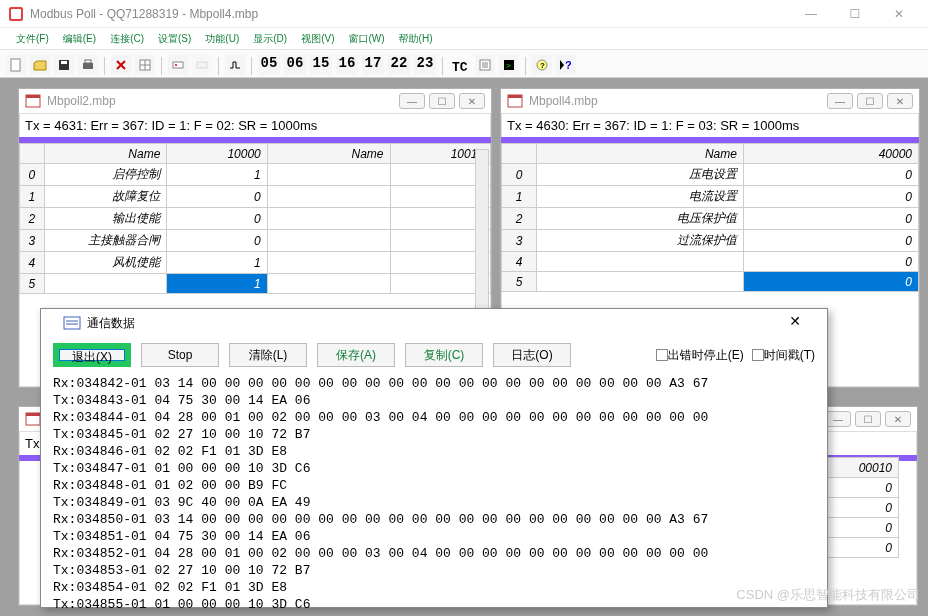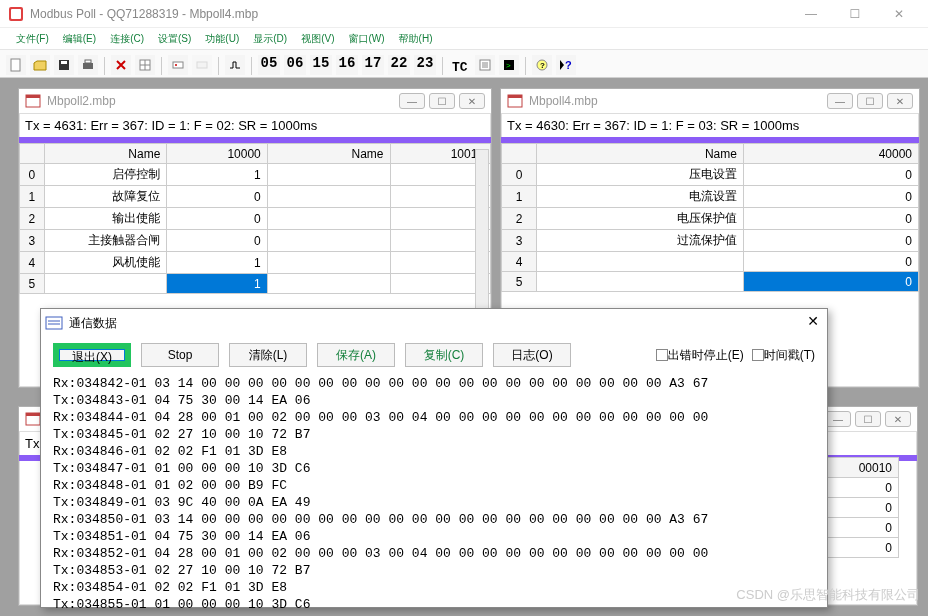--- a/index.html
+++ b/index.html
@@ -17,28 +17,28 @@
   .fcbtn { font-family: "Courier New", monospace; font-weight: bold; font-size: 14px; width: 22px; height: 20px; text-align: center; background: #f5f5f5; }
   .tcbtn { font-family: "Courier New", monospace; font-weight: bold; font-size: 13px; padding: 0 3px; }
   .mdi { position: absolute; top: 78px; left: 0; right: 0; bottom: 0; background: #a0a0a0; padding: 0; }
   .mdiwin { position: absolute; background: #fff; border: 1px solid #b0b0b0; box-shadow: 0 0 0 1px #ddd inset; }
   .mdihdr { height: 24px; background: #fff; display: flex; align-items: center; padding: 12px 6px; border-bottom: 1px solid #ddd; }
   .mdihdr .micon { width: 16px; height: 14px; margin-right: 6px; }
   .mdihdr .mtitle { flex: 1; color: #999; font-size: 12px; }
   .mdictl { display: flex; gap: 4px; }
   .mdictl .c { width: 26px; height: 16px; border: 1px solid #bbb; border-radius: 3px; display: flex; align-items: center; justify-content: center; font-size: 10px; color: #777; background: #f5f5f5; }
   .status { padding: 4px 6px; font-size: 13px; border-bottom: 6px solid #8b5cf6; }
-  .grid { border-collapse: collapse; width: 100%; font-size: 12px; }
+  .grid { border-collapse: collapse; width: 100%; font-size: 12px; font-style: italic; }
   .grid th, .grid td { border: 1px solid #ccc; padding: 2px 6px; text-align: right; height: 20px; background: #fff; }
   .grid th { background: #f5f5f5; font-weight: normal; }
   .grid .rowhdr { background: #f5f5f5; text-align: center; width: 22px; }
   .grid .sel { background: #0078d7; color: #fff; }
   .grid .name { text-align: right; }
   .dlg { position: absolute; background: #fff; border: 1px solid #888; box-shadow: 3px 3px 8px rgba(0,0,0,0.3); }
-  .dlghdr { height: 28px; display: flex; align-items: center; padding: 0 4px; }
+  .dlghdr { height: 28px; display: flex; align-items: center; padding: 0 22px; }
   .dlghdr .dicon { width: 18px; height: 16px; margin-right: 6px; }
   .dlghdr .dtitle { flex: 1; font-size: 12px; }
   .dlghdr .dclose { width: 20px; height: 20px; text-align: center; font-size: 14px; }
   .dlgbtns { display: flex; align-items: center; padding: 6px 12px; gap: 10px; }
   .dlgbtn { width: 78px; height: 24px; border: 1px solid #bbb; background: #f5f5f5; font-size: 12px; }
   .dlgbtn.disabled { color: #15803d; }
   .dlgbtn.focus { border: 6px solid #22c55e; box-shadow: 0 0 0 1px #0078d7 inset; }
   .chkrow { display: flex; align-items: center; margin-left: auto; font-size: 12px; }
   .chk { width: 12px; height: 12px; border: 1px solid #888; }
   .traffic { padding: 2px 12px 6px; font-family: "Courier New", monospace; font-size: 13px; line-height: 17px; white-space: pre; overflow: hidden; }

